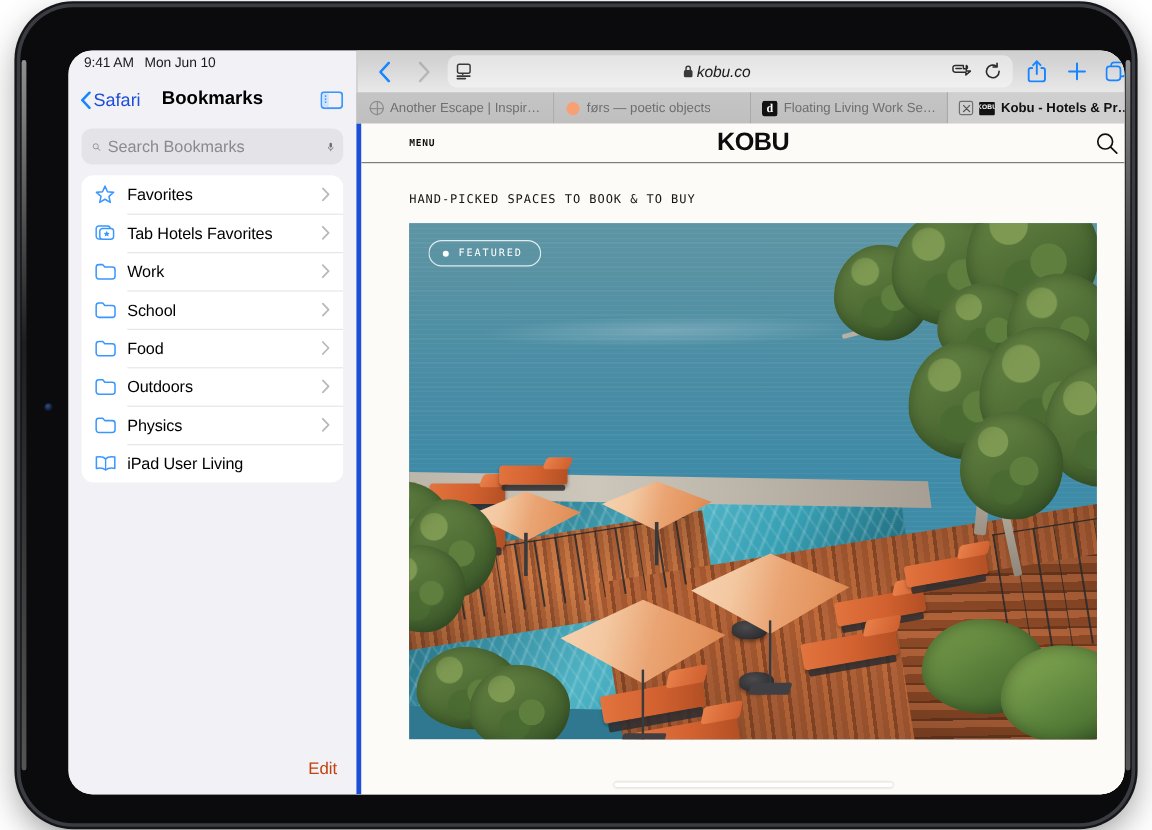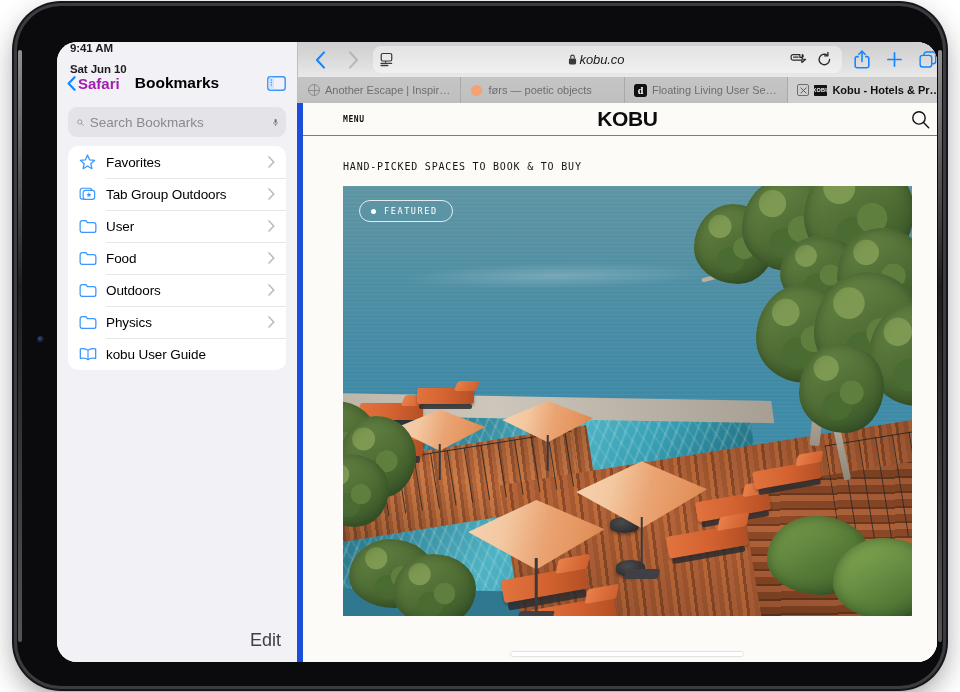--- a/index.html
+++ b/index.html
@@ -55,38 +55,38 @@
     width: 240px;
     flex: 0 0 240px;
     background: #f1f1f6;
     display: flex;
     flex-direction: column;
     position: relative;
   }
   .status-bar {
     height: 22px;
     display: flex;
+    align-items: center;
     padding: 0 0 0 13px;
     gap: 9px;
     font-size: 11.5px;
-    font-weight: 700;
+    font-weight: 400;
     color: #1c1c1e;
     letter-spacing: -.1px;
-    flex-direction: column;
   }
   .sidebar-header {
     height: 38px;
     display: flex;
     align-items: center;
     padding: 0 11px 0 10px;
     position: relative;
   }
   .back-link {
     display: flex; align-items: center; gap: 2px;
-    color: #a21caf; font-size: 15px; font-weight: 700;
+    color: #1d4ed8; font-size: 15px; font-weight: 400;
     cursor: pointer;
   }
   .chev-back { width: 9px; height: 15px; flex: 0 0 9px; }
   .sidebar-title {
     position: absolute; left: 0; right: 0; text-align: center;
     font-size: 15.5px; font-weight: 700; color: #000;
     pointer-events: none;
   }
   .sidebar-toggle { margin-left: auto; cursor: pointer; z-index: 2; display:flex; }
 
@@ -131,21 +131,21 @@
     padding-left: 7px; letter-spacing: -.1px;
   }
   .bm-chev { padding-right: 11px; display: flex; }
 
   .sidebar-footer {
     margin-top: auto;
     height: 44px;
     display: flex; align-items: center; justify-content: flex-end;
     padding-right: 16px;
   }
-  .edit-btn { color: #404040; font-size: 18px; cursor: pointer; margin-left: 23px; }
+  .edit-btn { color: #c2410c; font-size: 14px; cursor: pointer; margin-left: 23px; }
 
   
   #browser {
     flex: 1 1 auto;
     display: flex;
     flex-direction: column;
     background: #fdfbf7;
     position: relative;
   }
   .chrome-top {
@@ -248,21 +248,21 @@
   .fav-d { width: 13px; height: 13px; background: #111; color: #fff; font-size: 10px; font-weight: 700; display: flex; align-items: center; justify-content: center; border-radius: 2px; font-family: "Liberation Serif", serif; }
   .fav-kobu { width: 15px; height: 11px; background: #111; display:flex; align-items:center; justify-content:center; border-radius: 1px;}
   .fav-kobu span { color:#fff; font-size: 5.5px; font-weight: 800; letter-spacing: .2px; }
 
   
   .page {
     flex: 1 1 auto;
     background: #fdfbf7;
     overflow: hidden;
     position: relative;
-    border-left: 6px solid #1d4ed8;
+    border-left: 4px solid #1d4ed8;
   }
   .site-header {
     height: 33px;
     display: flex; align-items: center;
     padding: 0 22px 0 40px;
     border-bottom: 1.5px solid #7d7d7d;
     position: relative;
   }
   .site-menu {
     font-family: "DejaVu Sans Mono", monospace;
@@ -473,21 +473,21 @@
   <div class="bezel-gloss left"></div>
   <div class="bezel-gloss right"></div>
   <div class="camera-dot"></div>
 
   <div id="device-screen">
 
     <aside id="sidebar">
 
       <div class="status-bar">
         <span>9:41 AM</span>
-        <span>Sat Jun 10</span>
+        <span>Mon Jun 10</span>
       </div>
 
       <div class="sidebar-header">
         <div class="back-link">
           <svg class="chev-back" viewBox="0 0 9 15">
             <path d="M7.6 1.2 L1.6 7.5 L7.6 13.8" fill="none" stroke="#1685ff" stroke-width="2.1" stroke-linecap="round" stroke-linejoin="round"></path>
           </svg>
           <span>Safari</span>
         </div>
         <div class="sidebar-title">Bookmarks</div>
@@ -534,42 +534,55 @@
         </div>
 
         <div class="bm-row">
           <span class="bm-icon">
             <svg width="17" height="16" viewBox="0 0 18 17">
               <rect x="1.2" y="2.4" width="12.4" height="11.6" rx="2.4" fill="none" stroke="#3b97ff" stroke-width="1.3"></rect>
               <rect x="4.4" y="4.6" width="12.2" height="9.6" rx="2.4" fill="#fff" stroke="#3b97ff" stroke-width="1.3"></rect>
               <path d="M10.5 6.6 L11.3 8.4 L13.2 8.6 L11.8 9.9 L12.2 11.8 L10.5 10.8 L8.8 11.8 L9.2 9.9 L7.8 8.6 L9.7 8.4 Z" fill="#3b97ff"></path>
             </svg>
           </span>
-          <span class="bm-label">Tab Group Outdoors</span>
+          <span class="bm-label">Tab Hotels Favorites</span>
           <span class="bm-chev">
             <svg width="7" height="12" viewBox="0 0 7 12">
                 <path d="M1 1 L5.8 6 L1 11" fill="none" stroke="#b9b9bd" stroke-width="1.5" stroke-linecap="round" stroke-linejoin="round"></path>
               </svg>
           </span>
         </div>
 
         <div class="bm-row">
           <span class="bm-icon">
             <svg width="18" height="15" viewBox="0 0 19 15">
               <path d="M1.2 3.6 A2.4 2.4 0 0 1 3.6 1.2 H7.0 L8.8 3.3 H15.4 A2.4 2.4 0 0 1 17.8 5.7 V11.4 A2.4 2.4 0 0 1 15.4 13.8 H3.6 A2.4 2.4 0 0 1 1.2 11.4 Z" fill="none" stroke="#3b97ff" stroke-width="1.35" stroke-linejoin="round"></path>
             </svg>
           </span>
-          <span class="bm-label">User</span>
+          <span class="bm-label">Work</span>
           <span class="bm-chev">
             <svg width="7" height="12" viewBox="0 0 7 12">
                 <path d="M1 1 L5.8 6 L1 11" fill="none" stroke="#b9b9bd" stroke-width="1.5" stroke-linecap="round" stroke-linejoin="round"></path>
               </svg>
           </span>
         </div>
 
+        <div class="bm-row">
+          <span class="bm-icon">
+            <svg width="18" height="15" viewBox="0 0 19 15">
+              <path d="M1.2 3.6 A2.4 2.4 0 0 1 3.6 1.2 H7.0 L8.8 3.3 H15.4 A2.4 2.4 0 0 1 17.8 5.7 V11.4 A2.4 2.4 0 0 1 15.4 13.8 H3.6 A2.4 2.4 0 0 1 1.2 11.4 Z" fill="none" stroke="#3b97ff" stroke-width="1.35" stroke-linejoin="round"></path>
+            </svg>
+          </span>
+          <span class="bm-label">School</span>
+          <span class="bm-chev">
+            <svg width="7" height="12" viewBox="0 0 7 12">
+                <path d="M1 1 L5.8 6 L1 11" fill="none" stroke="#b9b9bd" stroke-width="1.5" stroke-linecap="round" stroke-linejoin="round"></path>
+              </svg>
+          </span>
+        </div>
 
         <div class="bm-row">
           <span class="bm-icon">
             <svg width="18" height="15" viewBox="0 0 19 15">
               <path d="M1.2 3.6 A2.4 2.4 0 0 1 3.6 1.2 H7.0 L8.8 3.3 H15.4 A2.4 2.4 0 0 1 17.8 5.7 V11.4 A2.4 2.4 0 0 1 15.4 13.8 H3.6 A2.4 2.4 0 0 1 1.2 11.4 Z" fill="none" stroke="#3b97ff" stroke-width="1.35" stroke-linejoin="round"></path>
             </svg>
           </span>
           <span class="bm-label">Food</span>
           <span class="bm-chev">
             <svg width="7" height="12" viewBox="0 0 7 12">
@@ -606,21 +619,21 @@
           </span>
         </div>
 
         <div class="bm-row">
           <span class="bm-icon">
             <svg width="18" height="14" viewBox="0 0 19 14">
               <path d="M9.5 3.2 C7.8 1.4 4.6 1.0 1.4 1.6 V11.6 C4.6 11.0 7.8 11.4 9.5 13.0 C11.2 11.4 14.4 11.0 17.6 11.6 V1.6 C14.4 1.0 11.2 1.4 9.5 3.2 Z" fill="none" stroke="#3b97ff" stroke-width="1.35" stroke-linejoin="round"></path>
               <path d="M9.5 3.2 V13.0" stroke="#3b97ff" stroke-width="1.2"></path>
             </svg>
           </span>
-          <span class="bm-label">kobu User Guide</span>
+          <span class="bm-label">iPad User Living</span>
         </div>
 
       </div>
 
       <div class="sidebar-footer">
         <span class="edit-btn">Edit</span>
       </div>
     </aside>
 
     <section id="browser">
@@ -706,21 +719,21 @@
           <span class="favicon">
               <span class="fav-dot"></span>
             </span>
           <span class="tab-title">førs — poetic objects</span>
         </div>
 
         <div class="tab">
           <span class="favicon">
               <span class="fav-d">d</span>
             </span>
-          <span class="tab-title">Floating Living User Se…</span>
+          <span class="tab-title">Floating Living Work Se…</span>
         </div>
 
         <div class="tab active">
           <span class="tab-close">
             <svg width="7" height="7" viewBox="0 0 8 8">
               <path d="M1 1 L7 7 M7 1 L1 7" stroke="#555" stroke-width="1.1" stroke-linecap="round"></path>
             </svg>
           </span>
           <span class="favicon">
               <span class="fav-kobu">

